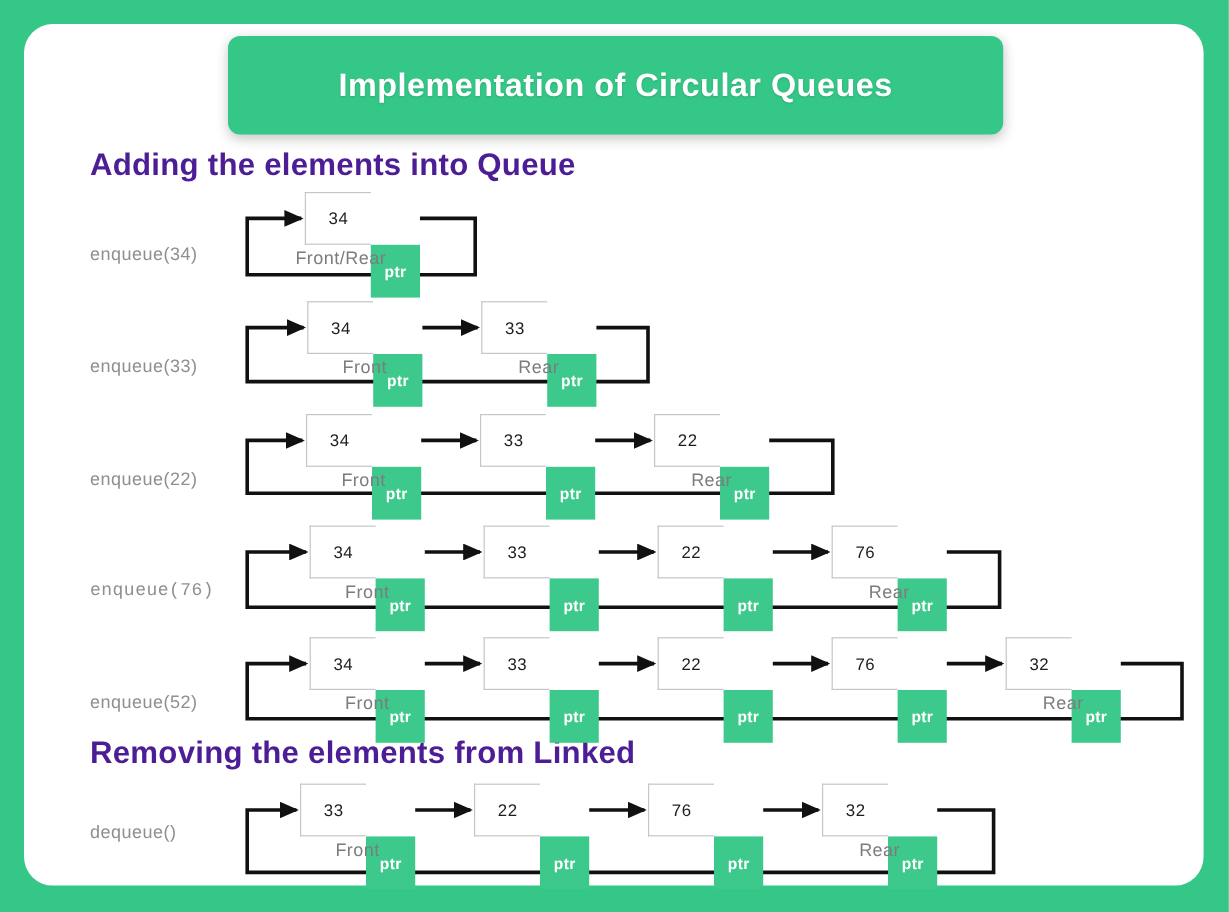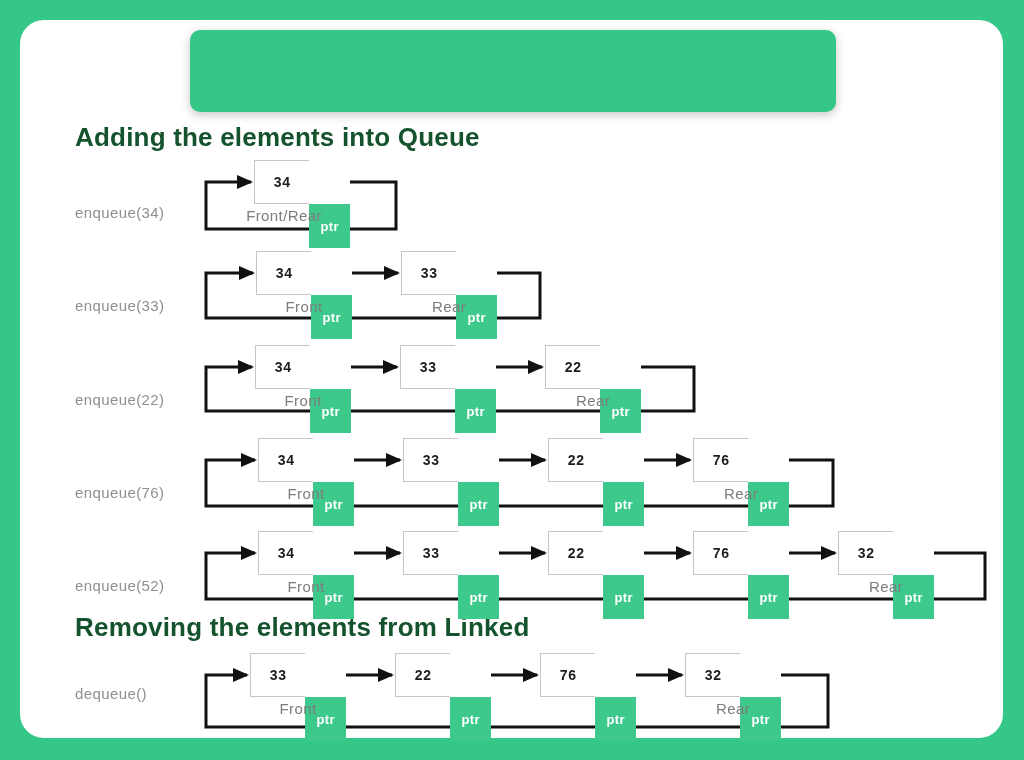--- a/index.html
+++ b/index.html
@@ -16,56 +16,57 @@
     position:absolute;left:190px;top:30px;width:646px;height:82px;
     background:#35C787;border-radius:10px;
     box-shadow:0 3px 10px rgba(30,30,30,0.25);
     display:flex;flex-direction:column;align-items:center;justify-content:center;
     color:#ffffff;font-weight:bold;font-size:27px;line-height:37px;
     text-align:center;letter-spacing:0.4px;
     text-shadow:0 1px 2px rgba(0,0,0,0.15);
   }
   .section-title{
     position:absolute;margin:0;
-    font-size:26px;font-weight:bold;color:#14532d;letter-spacing:0.2px;
+    font-size:26px;font-weight:bold;color:#4c1d95;letter-spacing:0.2px;
     white-space:nowrap;
   }
   #section-title-add{left:75px;top:122px;}
   #section-title-remove{left:75px;top:612px;}
   #connectors{position:absolute;left:0;top:0;}
   .op-label{
     position:absolute;color:#8F8F8F;font-size:15px;letter-spacing:0.4px;
     white-space:nowrap;
     text-align:center;
   }
   .node{
     position:absolute;width:96px;height:44px;display:flex;
   }
   .node-value-cell{
     width:64px;height:42px;background:#ffffff;border:1px solid #C6C6C6;
     border-right:none;
     display:flex;align-items:center;justify-content:center;
-    font-size:14px;font-weight:bold;color:#1D1D1D;letter-spacing:0.5px;
+    font-size:14px;font-weight:normal;color:#1D1D1D;letter-spacing:0.5px;
   }
   .node-ptr-cell{
     width:48px;height:44px;background:#3EC98C;
     display:flex;align-items:center;justify-content:center;
     font-size:13px;font-weight:bold;color:#ffffff;letter-spacing:0.3px;margin-top:44px;
   }
   .pos-label{
     position:absolute;transform:translateX(-50%);
     color:#7C7C7C;font-size:15px;letter-spacing:0.4px;white-space:nowrap;
   }
 </style>
 </head>
 <body>
 
 <div class="panel"></div>
 
 <div class="banner">
+  <span>Implementation of Circular Queues</span>
 </div>
 
 <h2 class="section-title" id="section-title-add">Adding the elements into Queue</h2>
 
 <h2 class="section-title" id="section-title-remove">Removing the elements from Linked</h2>
 
 <svg id="connectors" width="1024" height="760">
   <defs>
     <marker id="ah" markerUnits="userSpaceOnUse" markerWidth="16" markerHeight="14" refX="14" refY="7" orient="auto">
       <path d="M0,0 L16,7 L0,14 Z" fill="#111111"></path>
@@ -118,21 +119,21 @@
     <div class="node" style="left: 400px; top: 345px;">
       <div class="node-value-cell">33</div>
       <div class="node-ptr-cell" style="background: rgb(62, 201, 140);">ptr</div>
     </div>
     <div class="node" style="left: 545px; top: 345px;">
       <div class="node-value-cell">22</div>
       <div class="node-ptr-cell" style="background: rgb(62, 201, 140);">ptr</div>
     </div>
     <div class="pos-label" style="left: 303px; top: 392px;">Front</div>
     <div class="pos-label" style="left: 593px; top: 392px;">Rear</div>
-    <div class="op-label" style="left: 75px; top: 484px;">enqueue(76)</div>
+    <div class="op-label" style="left: 75px; top: 484px; font-family: Liberation Mono, monospace;">enqueue(76)</div>
     <div class="node" style="left: 258px; top: 438px;">
       <div class="node-value-cell">34</div>
       <div class="node-ptr-cell" style="background: rgb(62, 201, 140);">ptr</div>
     </div>
     <div class="node" style="left: 403px; top: 438px;">
       <div class="node-value-cell">33</div>
       <div class="node-ptr-cell" style="background: rgb(62, 201, 140);">ptr</div>
     </div>
     <div class="node" style="left: 548px; top: 438px;">
       <div class="node-value-cell">22</div>

